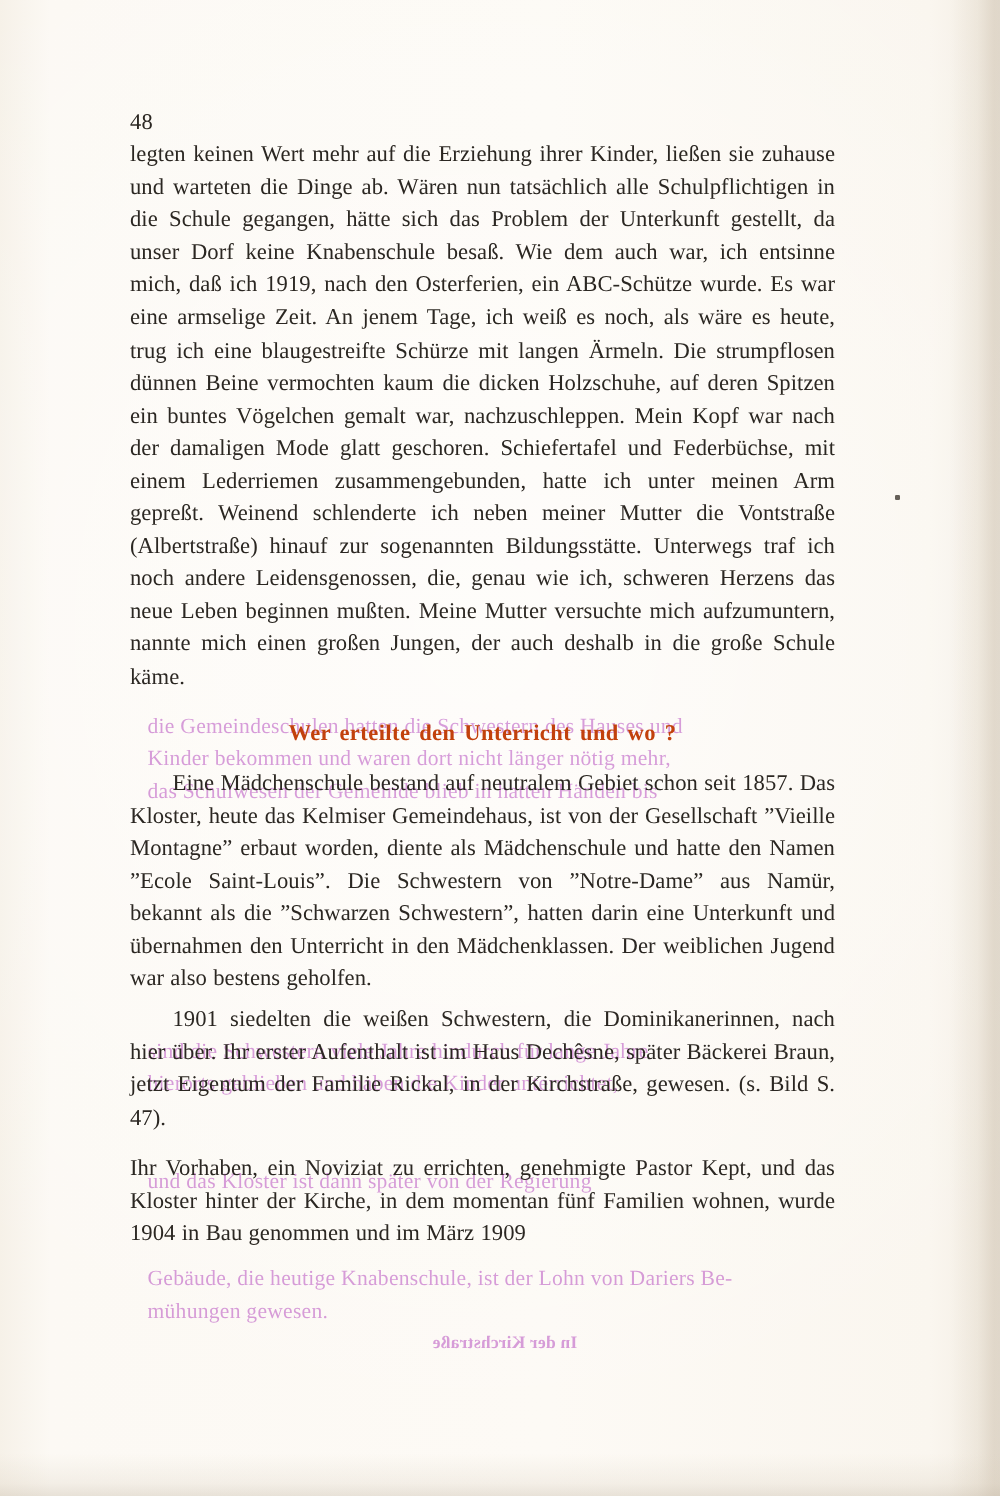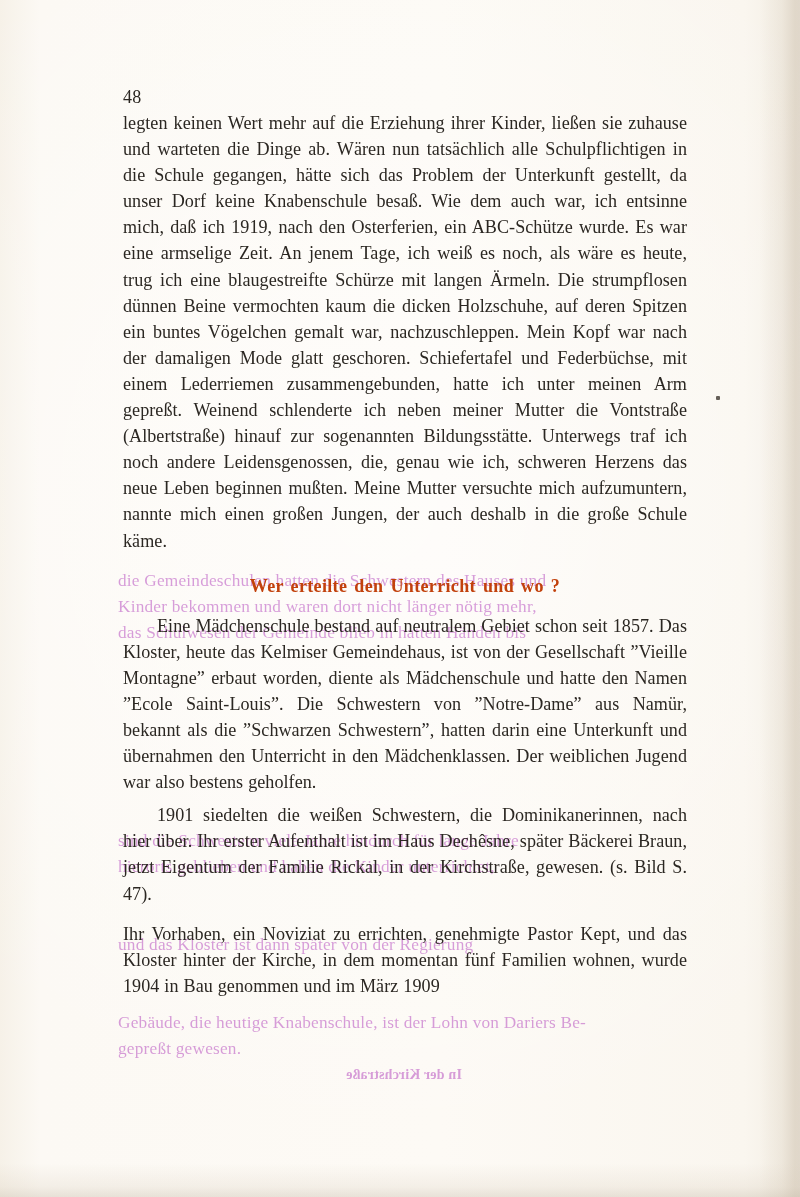--- a/index.html
+++ b/index.html
@@ -63,21 +63,21 @@
     filter: blur(0.45px);
   }
   .bleed-line { white-space: nowrap; }
   .bleed-gap { height: 26px; }
   .bleed-center { text-align: center; font-weight: bold; font-size: 14px; }
   .bleed-mirror { display: inline-block; transform: scaleX(-1); }
 
   
   #content {
     position: absolute;
-    left: 123px;
+    left: 104px;
     top: 86px;
     width: 564px;
     color: #2b2722;
   }
 
   #folio {
     font-size: 18px;
     line-height: 22px;
     margin-bottom: 2px;
     letter-spacing: 0.3px;
@@ -141,21 +141,21 @@
     <div class="bleed-gap"></div>
     <div class="bleed-gap"></div>
     <div class="bleed-line">sind  die  Schwestern  viele  Jahre  hindurch  für  lange  Jahre</div>
     <div class="bleed-line">hierorts  geblieben  und  haben  die  Kinder  unterrichtet,</div>
     <div class="bleed-gap"></div>
     <div class="bleed-gap"></div>
     <div class="bleed-line">und  das  Kloster  ist  dann  später  von  der  Regierung</div>
     <div class="bleed-gap"></div>
     <div class="bleed-gap"></div>
     <div class="bleed-line">Gebäude,  die  heutige  Knabenschule,  ist  der  Lohn  von  Dariers  Be-</div>
-    <div class="bleed-line">gepreßt  gewesen.</div>
+    <div class="bleed-line">mühungen  gewesen.</div>
     <div class="bleed-center">
       <span class="bleed-mirror">In der Kirchstraße</span>
     </div>
   </div>
 
   <div id="content">
 
     <div id="folio">48</div>
 
     <p class="para">legten keinen Wert mehr auf die Erziehung ihrer Kinder, ließen sie zuhause und warteten die Dinge ab. Wären nun tatsächlich alle Schulpflichtigen in die Schule gegangen, hätte sich das Problem der Unterkunft gestellt, da unser Dorf keine Knabenschule besaß. Wie dem auch war, ich entsinne mich, daß ich 1919, nach den Osterferien, ein ABC-Schütze wurde. Es war eine armselige Zeit. An jenem Tage, ich weiß es noch, als wäre es heute, trug ich eine blaugestreifte Schürze mit langen Ärmeln. Die strumpflosen dünnen Beine vermochten kaum die dicken Holzschuhe, auf deren Spitzen ein buntes Vögelchen gemalt war, nachzuschleppen. Mein Kopf war nach der damaligen Mode glatt geschoren. Schiefertafel und Federbüchse, mit einem Lederriemen zusammengebunden, hatte ich unter meinen Arm gepreßt. Weinend schlenderte ich neben meiner Mutter die Vontstraße (Albertstraße) hinauf zur sogenannten Bildungsstätte. Unterwegs traf ich noch andere Leidensgenossen, die, genau wie ich, schweren Herzens das neue Leben beginnen mußten. Meine Mutter versuchte mich aufzumuntern, nannte mich einen großen Jungen, der auch deshalb in die große Schule käme.</p>

